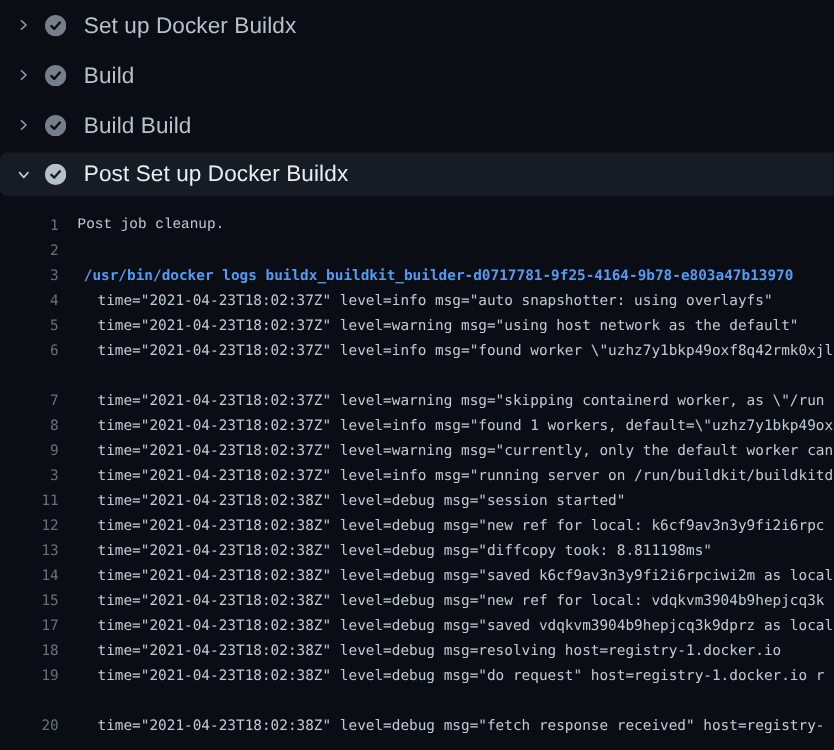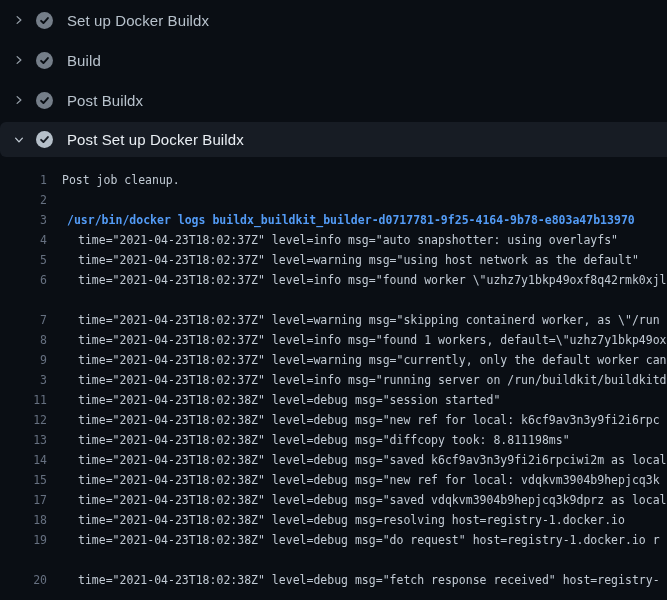--- a/index.html
+++ b/index.html
@@ -18,21 +18,21 @@
   .chev {
     width:16px; height:16px; flex:none; margin-right:9px;
     display:flex; align-items:center; justify-content:center;
   }
   .chev svg { display:block; }
   .check {
     width:17px; height:17px; flex:none; margin-right:14px;
   }
   .check svg { display:block; }
   .step-title {
-    font-size:15px; color:#b8c2cc; letter-spacing:0.1px;
+    font-size:18px; color:#b8c2cc; letter-spacing:0.1px;
   }
   .step-row.expanded-header {
     height:35px; margin-top:2px;
     background:#171c24;
     border-radius:6px 0 0 6px;
   }
   .step-row.expanded-header .step-title { color:#e9eef3;text-align:center; }
 
   
   .log-area {
@@ -42,21 +42,21 @@
   }
   .log-row {
     height:20px; line-height:20px;
     display:flex; white-space:pre;
   }
   .log-num {
     width:47px; flex:none; text-align:right;
     color:#667080; cursor:pointer;
   }
   .log-content { color:#c2cbd5; }
-  .log-content.ind0 { margin-left:15px; }
+  .log-content.ind0 { margin-left:15px;font-family:Liberation Mono, monospace; }
   .log-content.ind1 { margin-left:31px; }
   .log-content.cmd  { color:#539bf5; font-weight:bold;margin-left:20px; }
   .tri {
     display:inline-block; width:16px;
     font-size:8.5px; color:#c2cbd5;
     vertical-align:1px;
   }
 </style>
 </head>
 <body>
@@ -96,21 +96,21 @@
     <svg width="12" height="12" viewBox="0 0 16 16">
         <path d="M5.5 3.5 L10.5 8 L5.5 12.5" fill="none" stroke="#959ea8" stroke-width="1.7" stroke-linecap="round" stroke-linejoin="round"></path>
       </svg>
   </span>
   <span class="check">
     <svg width="17" height="17" viewBox="0 0 16 16">
         <circle cx="8" cy="8" r="8" fill="#757e89"></circle>
         <path d="M4.8 8.3 L7 10.4 L11.2 5.7" fill="none" stroke="#0a0e14" stroke-width="1.8" stroke-linecap="round" stroke-linejoin="round"></path>
       </svg>
   </span>
-  <span class="step-title">Post Buildx</span>
+  <span class="step-title">Build Build</span>
 </div>
 
 <div class="step-row expanded-header">
   <span class="chev">
     <svg width="12" height="12" viewBox="0 0 16 16">
         <path d="M3.5 5.5 L8 10.5 L12.5 5.5" fill="none" stroke="#c3ccd5" stroke-width="1.7" stroke-linecap="round" stroke-linejoin="round"></path>
       </svg>
   </span>
   <span class="check">
     <svg width="17" height="17" viewBox="0 0 16 16">

